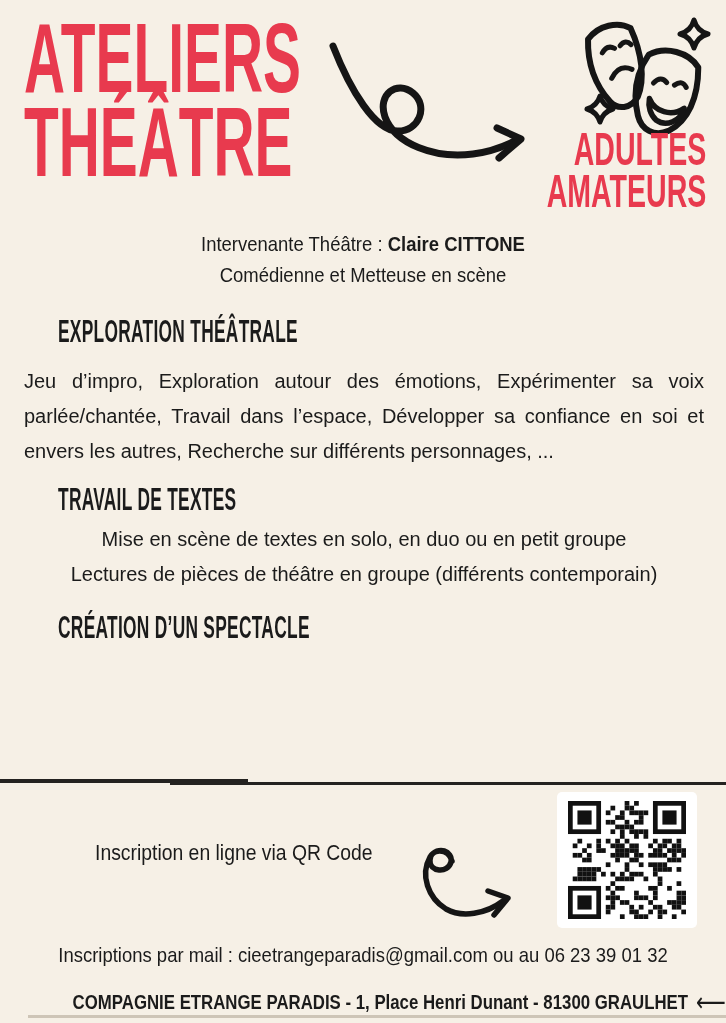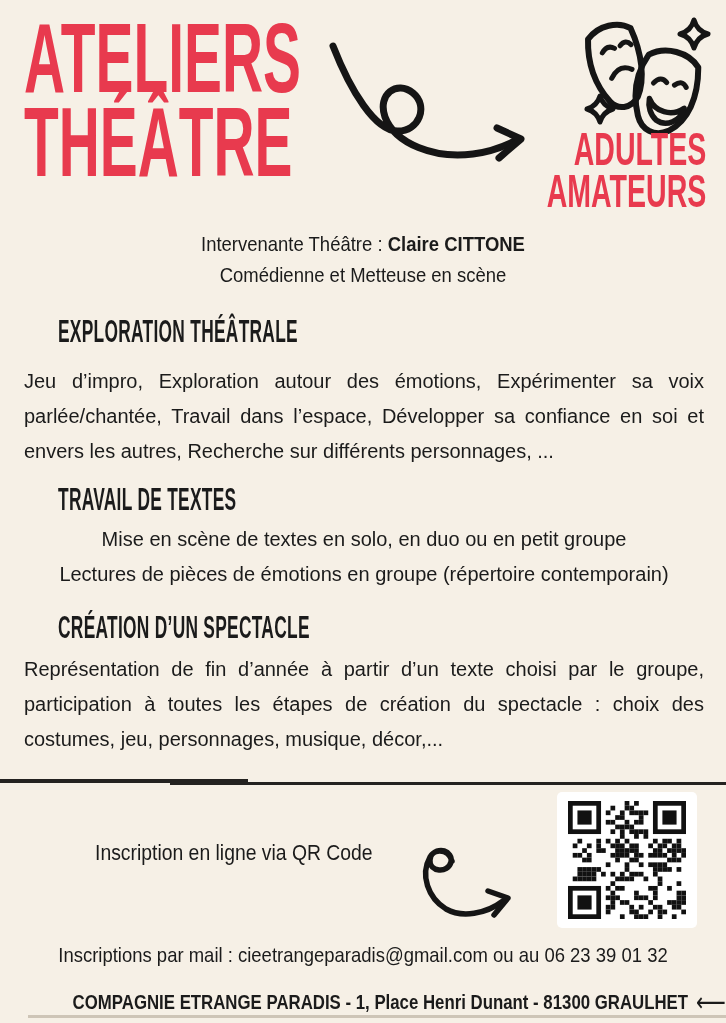--- a/index.html
+++ b/index.html
@@ -132,25 +132,24 @@
     <div><span>Intervenante Théâtre : </span><b>Claire CITTONE</b></div>
     <div>Comédienne et Metteuse en scène</div>
   </div>
 
   <div class="sec-heading h1pos">EXPLORATION THÉÂTRALE</div>
   <div class="sec-body b1pos">Jeu d’impro, Exploration autour des émotions, Expérimenter sa voix parlée/chantée, Travail dans l’espace, Développer sa confiance en soi et envers les autres, Recherche sur différents personnages, ...</div>
 
   <div class="sec-heading h2pos">TRAVAIL DE TEXTES</div>
   <div class="sec-body b2pos">
     <div>Mise en scène de textes en solo, en duo ou en petit groupe</div>
-    <div>Lectures de pièces de émotions en groupe (répertoire contemporain)</div>
+    <div>Lectures de pièces de théâtre en groupe (différents contemporain)</div>
   </div>
 
   <div class="sec-heading h3pos">CRÉATION D’UN SPECTACLE</div>
-  <div class="sec-body b3pos">Représentation de fin d’année à partir d’un texte choisi par le groupe, participation à toutes les étapes de création du spectacle : choix des costumes, jeu, personnages, musique, décor,...</div>
 
   <div class="rule-a"></div>
   <div class="rule-b"></div>
 
   <div class="qr-label">Inscription en ligne via QR Code</div>
 
   <svg class="curl" width="125" height="82" viewBox="0 0 125 82">
     <path class="stroke" stroke-width="5.5" d="M52,18 C48,5 31,5 30,17 C29,29 48,31 51,19 C53,8 38,2 30,14 C20,32 28,55 46,66 C62,75 86,71 103,58"></path>
     <path class="stroke" stroke-width="5.5" d="M88,48 L108,55 L94,72"></path>
   </svg>

